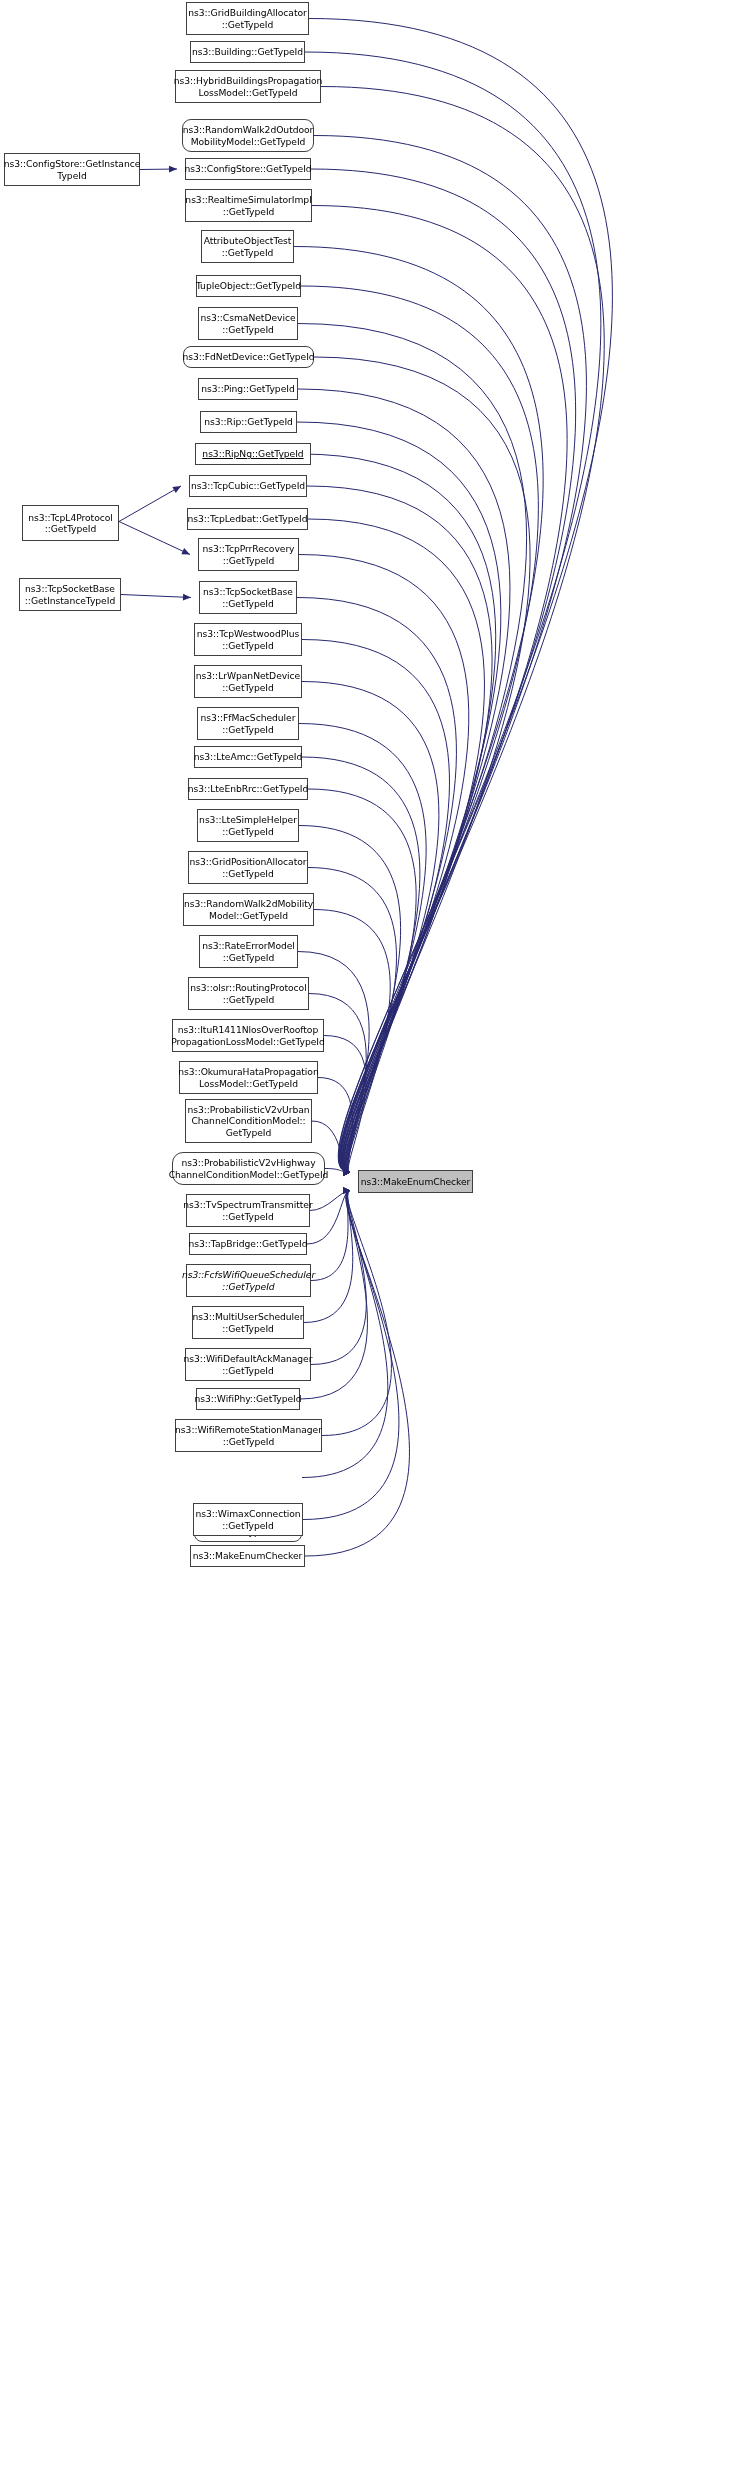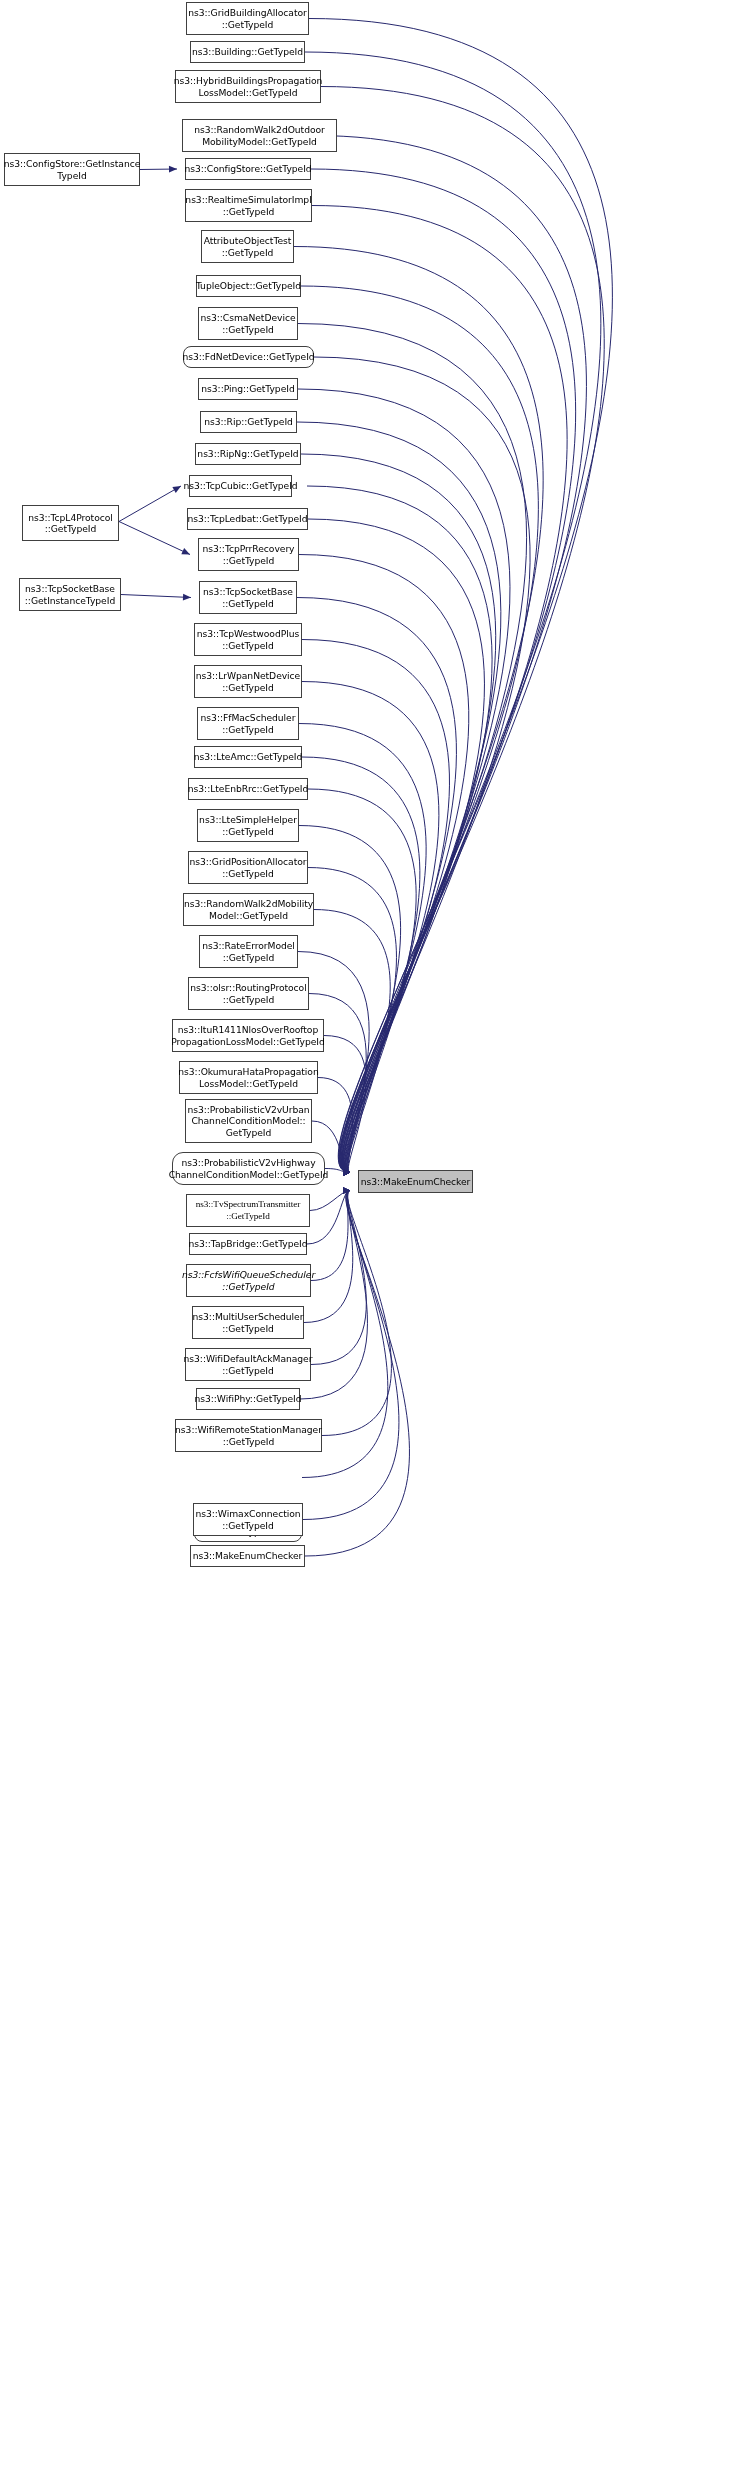--- a/index.html
+++ b/index.html
@@ -140,35 +140,35 @@
       <line x1="121" y1="594.5" x2="191" y2="597.5" stroke="#27286e" stroke-width="1"></line>
       <polygon points="191,597.5 182.86175618292523,600.5543391386426 183.15291748399207,593.7605754470825" fill="#27286e"></polygon>
     </svg>
   <div id="nodes">
       <div class="node target" style="left: 358px; top: 1170px; width: 115px; height: 23px; background: rgb(191, 191, 191);">ns3::MakeEnumChecker</div>
       <div class="node" style="left: 186px; top: 2px; width: 123px; height: 33px;">ns3::GridBuildingAllocator
 ::GetTypeId</div>
       <div class="node" style="left: 190px; top: 41px; width: 115px; height: 22px;">ns3::Building::GetTypeId</div>
       <div class="node" style="left: 175px; top: 70px; width: 146px; height: 33px;">ns3::HybridBuildingsPropagation
 LossModel::GetTypeId</div>
-      <div class="node" style="left: 182px; top: 119px; width: 155px; height: 33px;">ns3::RandomWalk2dOutdoor
+      <div class="node" style="left: 182px; top: 119px; width: 132px; height: 33px; border-radius: 9px;">ns3::RandomWalk2dOutdoor
 MobilityModel::GetTypeId</div>
       <div class="node" style="left: 185px; top: 158px; width: 126px; height: 22px;">ns3::ConfigStore::GetTypeId</div>
       <div class="node" style="left: 185px; top: 189px; width: 127px; height: 33px;">ns3::RealtimeSimulatorImpl
 ::GetTypeId</div>
       <div class="node" style="left: 201px; top: 230px; width: 93px; height: 33px;">AttributeObjectTest
 ::GetTypeId</div>
       <div class="node" style="left: 196px; top: 275px; width: 105px; height: 22px;">TupleObject::GetTypeId</div>
       <div class="node" style="left: 198px; top: 307px; width: 100px; height: 33px;">ns3::CsmaNetDevice
 ::GetTypeId</div>
       <div class="node" style="left: 183px; top: 346px; width: 131px; height: 22px; border-radius: 8px;">ns3::FdNetDevice::GetTypeId</div>
       <div class="node" style="left: 198px; top: 378px; width: 100px; height: 22px;">ns3::Ping::GetTypeId</div>
       <div class="node" style="left: 200px; top: 411px; width: 97px; height: 22px;">ns3::Rip::GetTypeId</div>
-      <div class="node" style="left: 195px; top: 443px; width: 106px; height: 22px;">ns3::RipNg::GetTypeId</div>
-      <div class="node" style="left: 189px; top: 475px; width: 103px; height: 22px;">ns3::TcpCubic::GetTypeId</div>
+      <div class="node" style="left: 195px; top: 443px; width: 116px; height: 22px; text-decoration: underline;">ns3::RipNg::GetTypeId</div>
+      <div class="node" style="left: 189px; top: 475px; width: 118px; height: 22px;">ns3::TcpCubic::GetTypeId</div>
       <div class="node" style="left: 187px; top: 508px; width: 121px; height: 22px;">ns3::TcpLedbat::GetTypeId</div>
       <div class="node" style="left: 198px; top: 538px; width: 101px; height: 33px;">ns3::TcpPrrRecovery
 ::GetTypeId</div>
       <div class="node" style="left: 199px; top: 581px; width: 98px; height: 33px;">ns3::TcpSocketBase
 ::GetTypeId</div>
       <div class="node" style="left: 194px; top: 623px; width: 108px; height: 33px;">ns3::TcpWestwoodPlus
 ::GetTypeId</div>
       <div class="node" style="left: 194px; top: 665px; width: 108px; height: 33px;">ns3::LrWpanNetDevice
 ::GetTypeId</div>
       <div class="node" style="left: 197px; top: 707px; width: 102px; height: 33px;">ns3::FfMacScheduler
@@ -187,21 +187,21 @@
 ::GetTypeId</div>
       <div class="node" style="left: 172px; top: 1019px; width: 152px; height: 33px;">ns3::ItuR1411NlosOverRooftop
 PropagationLossModel::GetTypeId</div>
       <div class="node" style="left: 179px; top: 1061px; width: 139px; height: 33px;">ns3::OkumuraHataPropagation
 LossModel::GetTypeId</div>
       <div class="node" style="left: 185px; top: 1099px; width: 127px; height: 44px;">ns3::ProbabilisticV2vUrban
 ChannelConditionModel::
 GetTypeId</div>
       <div class="node" style="left: 172px; top: 1152px; width: 153px; height: 33px; border-radius: 11px;">ns3::ProbabilisticV2vHighway
 ChannelConditionModel::GetTypeId</div>
-      <div class="node" style="left: 186px; top: 1194px; width: 124px; height: 33px; font-family: Liberation Serif, serif;">ns3::TvSpectrumTransmitter
+      <div class="node" style="left: 186px; top: 1194px; width: 124px; height: 33px;">ns3::TvSpectrumTransmitter
 ::GetTypeId</div>
       <div class="node" style="left: 189px; top: 1233px; width: 118px; height: 22px;">ns3::TapBridge::GetTypeId</div>
       <div class="node" style="left: 186px; top: 1264px; width: 125px; height: 33px; font-style: italic;">ns3::FcfsWifiQueueScheduler
 ::GetTypeId</div>
       <div class="node" style="left: 192px; top: 1306px; width: 112px; height: 33px;">ns3::MultiUserScheduler
 ::GetTypeId</div>
       <div class="node" style="left: 185px; top: 1348px; width: 126px; height: 33px;">ns3::WifiDefaultAckManager
 ::GetTypeId</div>
       <div class="node" style="left: 196px; top: 1388px; width: 104px; height: 22px;">ns3::WifiPhy::GetTypeId</div>
       <div class="node" style="left: 175px; top: 1419px; width: 147px; height: 33px;">ns3::WifiRemoteStationManager

